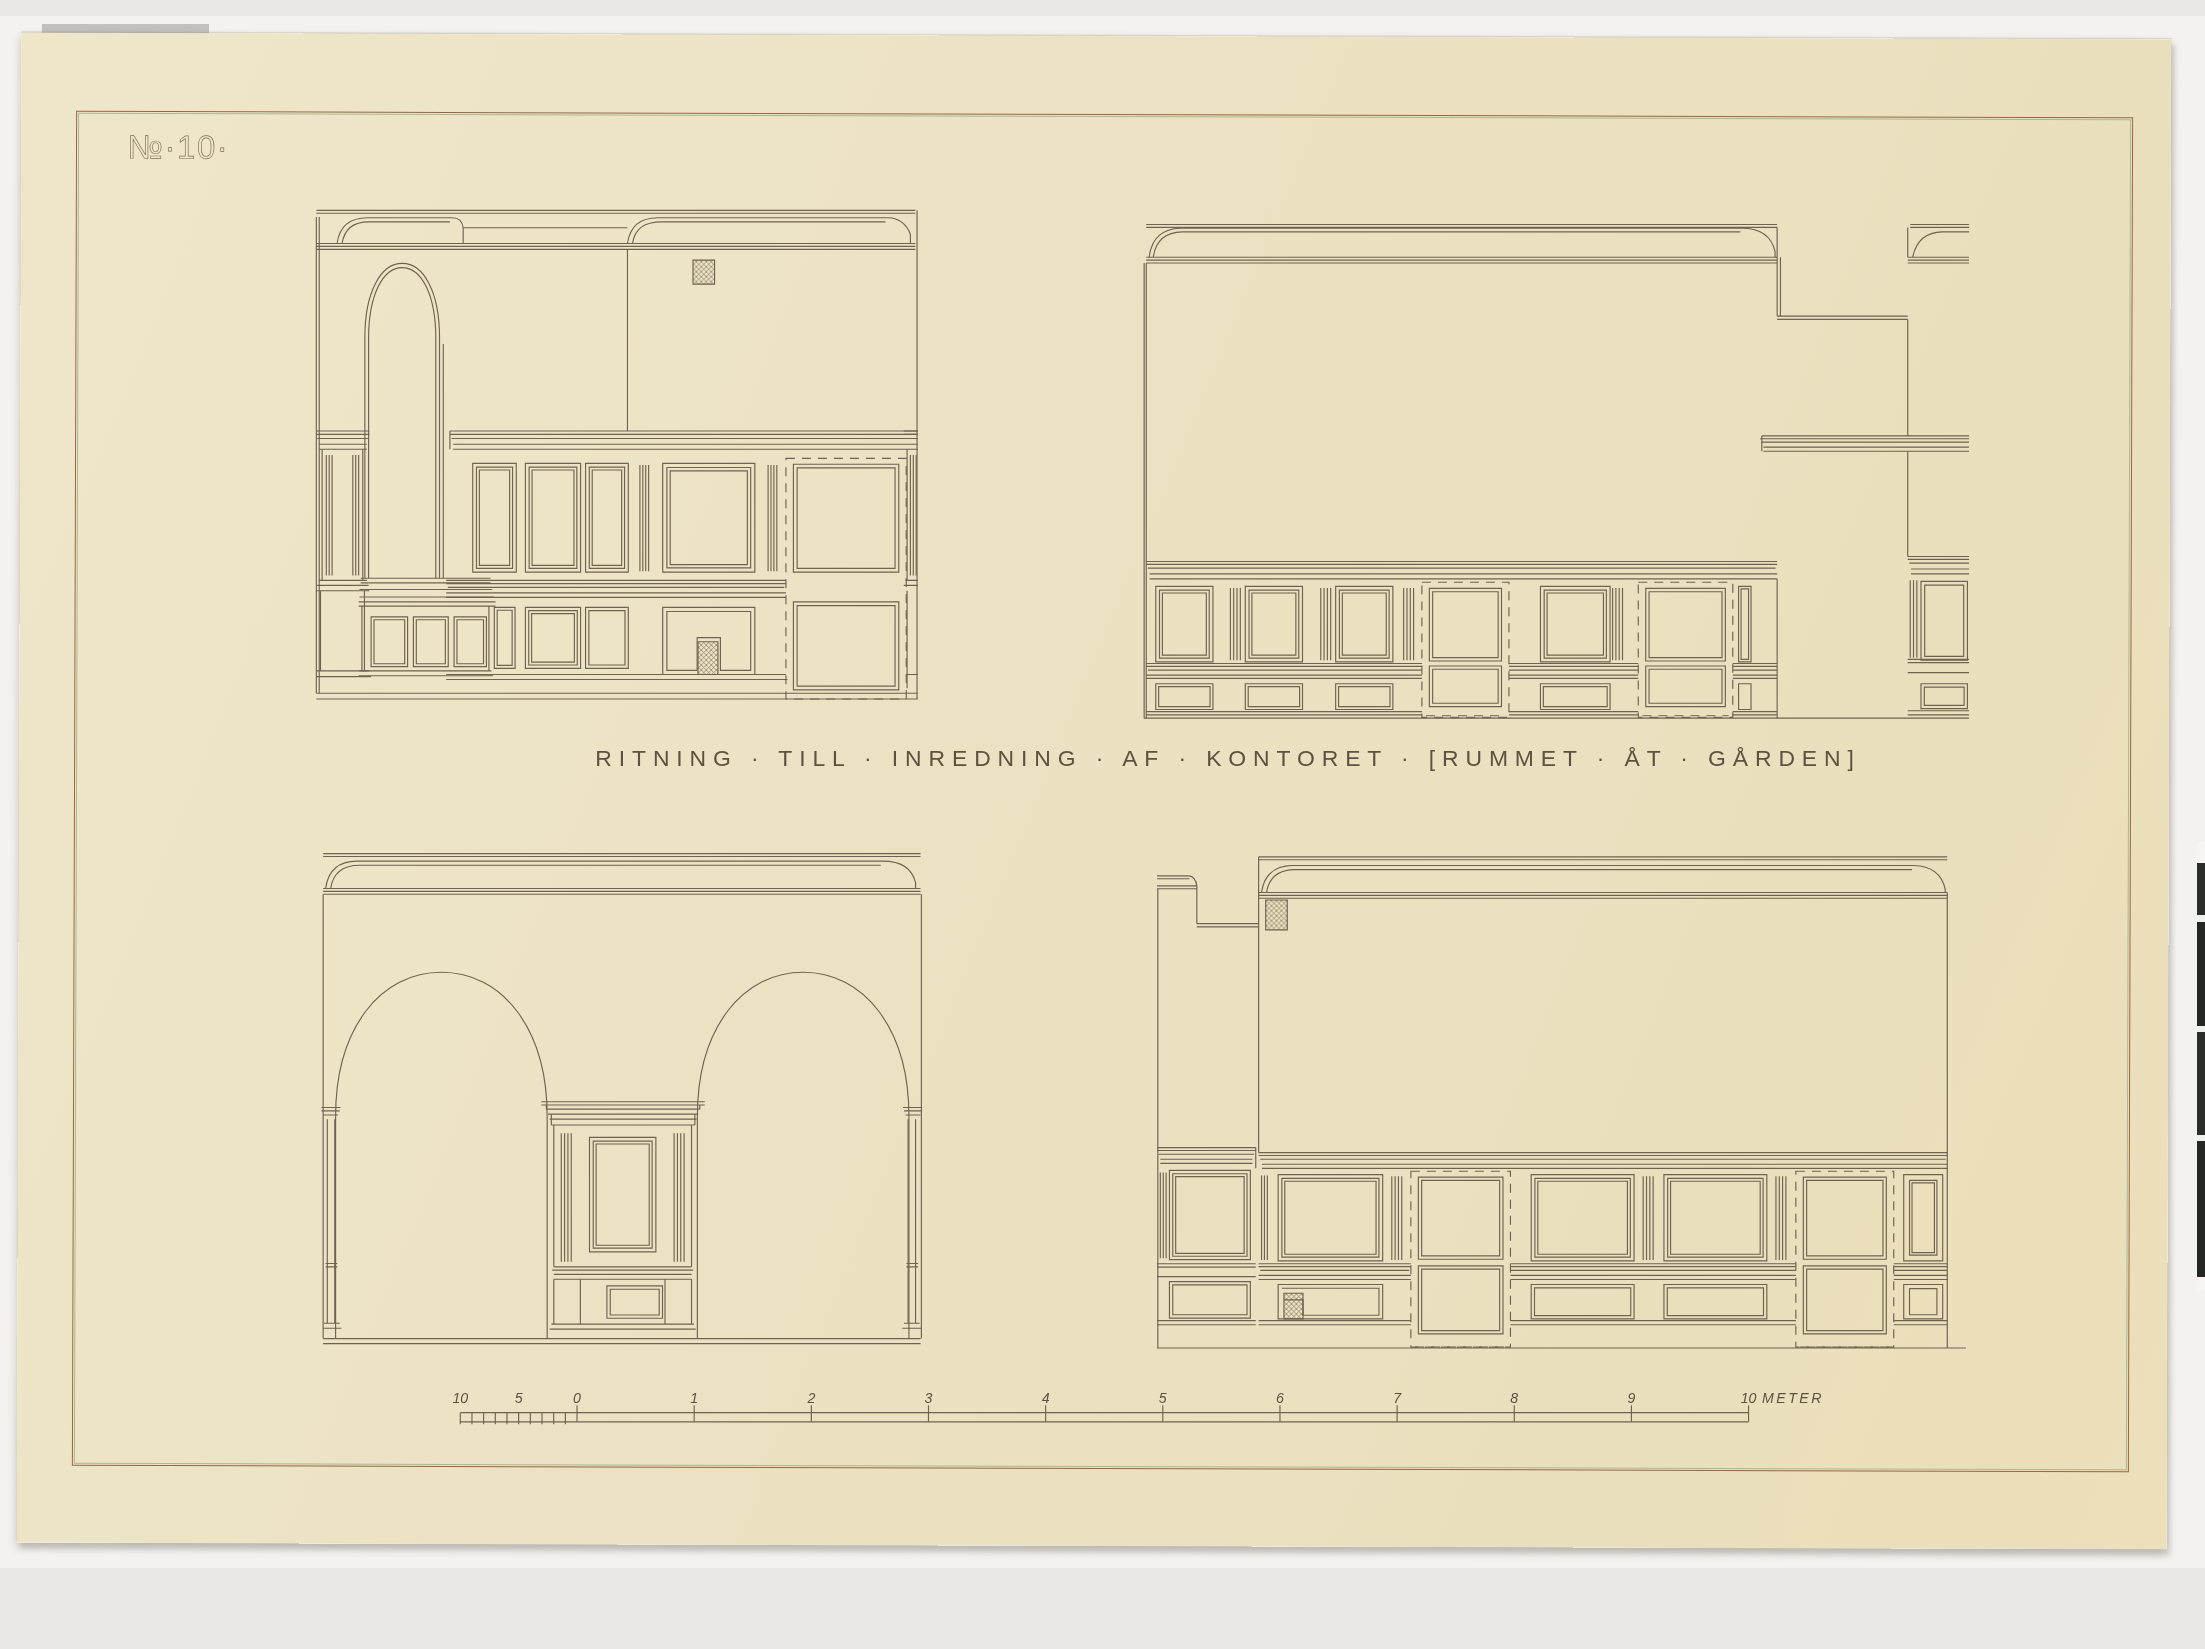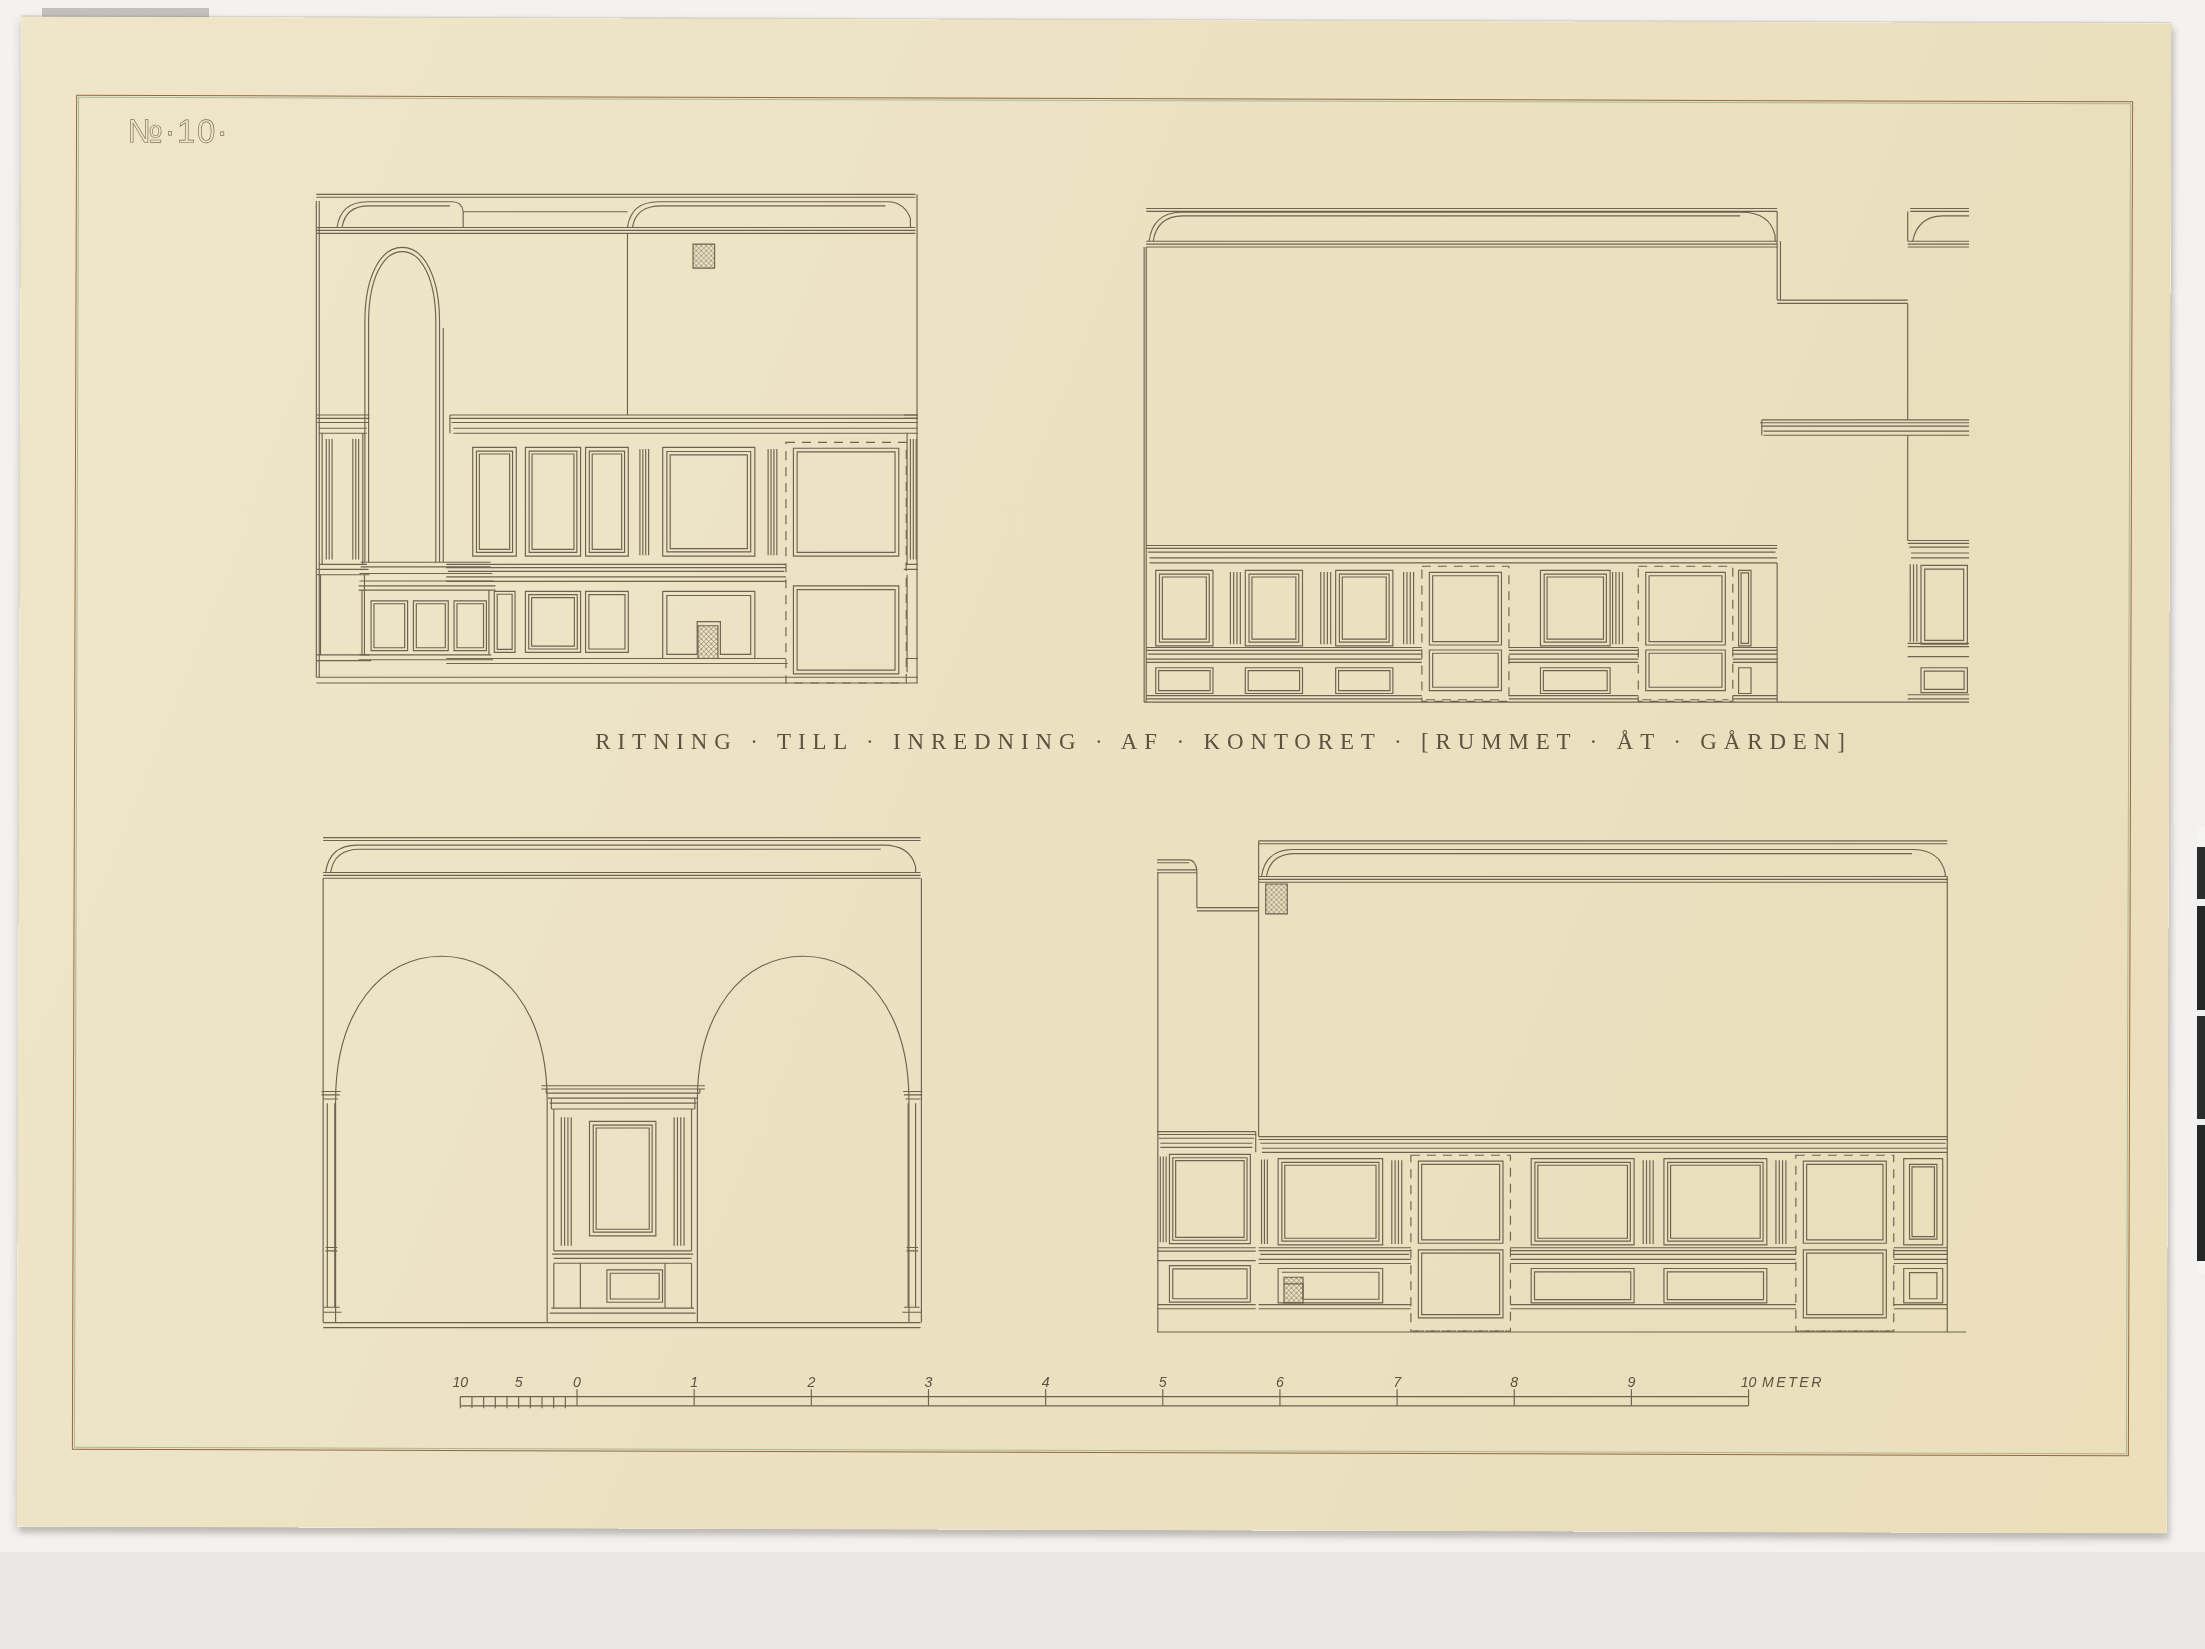--- a/index.html
+++ b/index.html
@@ -1,20 +1,20 @@
 <!DOCTYPE html>
 <html style="font-size:7px"><head>
 <meta charset="utf-8">
 <style>
   html,body{margin:0;padding:0;background:#e9e8e6;overflow:hidden;}
   .stage{
     position:relative;
     width:min(100vw,142.05vh);
     aspect-ratio:5314/3741;
-    margin:0 auto;
+    margin:16px auto;
     background:#f3f2f0;
     container-type:size;
     overflow:hidden;
     font-family:"Liberation Sans",sans-serif;
   }
   .backing{
     position:absolute;left:1.9%;top:0.5%;width:7.6%;height:1.1%;
     background:#c2c1bf;filter:blur(0.4px);
   }
   .paper{
@@ -33,21 +33,21 @@
   .no10{position:absolute;left:4.9%;top:6.2%;width:5.6%;overflow:visible;}
   svg.draw{position:absolute;overflow:visible;display:block;}
   svg.draw path,svg.draw rect,svg.draw line,svg.draw circle{
     vector-effect:non-scaling-stroke;stroke-width:1.15px;
   }
   .g-ink{stroke:#6e6250;fill:none;stroke-linecap:butt;stroke-linejoin:miter;}
   .dashed{stroke-dasharray:9 7;}
   .vent{fill:url(#lattice);stroke:#6e6250;}
   .title-line{
     position:absolute;left:27%;width:39%;text-align:right;
-    color:#5d5140;letter-spacing:.30em;white-space:nowrap;font-family:Liberation Serif, serif;
+    color:#5d5140;letter-spacing:.30em;white-space:nowrap;
   }
   #title1{top:46.95%;font-size:1.04cqw;}
   #title2{top:49.25%;font-size:0.94cqw;letter-spacing:.34em;}
   .scalebar{left:20.8%;top:88.55%;width:62.4%;}
   .scalebar text{font-family:"Liberation Sans",sans-serif;font-style:italic;fill:#5d5140;font-size:34px;}
   .photo-strip{
     position:absolute;right:0;top:53.2%;width:0.38%;height:28.9%;
     background:linear-gradient(to bottom,
       #f6f5f4 0%,#f6f5f4 4.7%,
       #2a2d2c 4.7%,#2a2d2c 16.4%,

